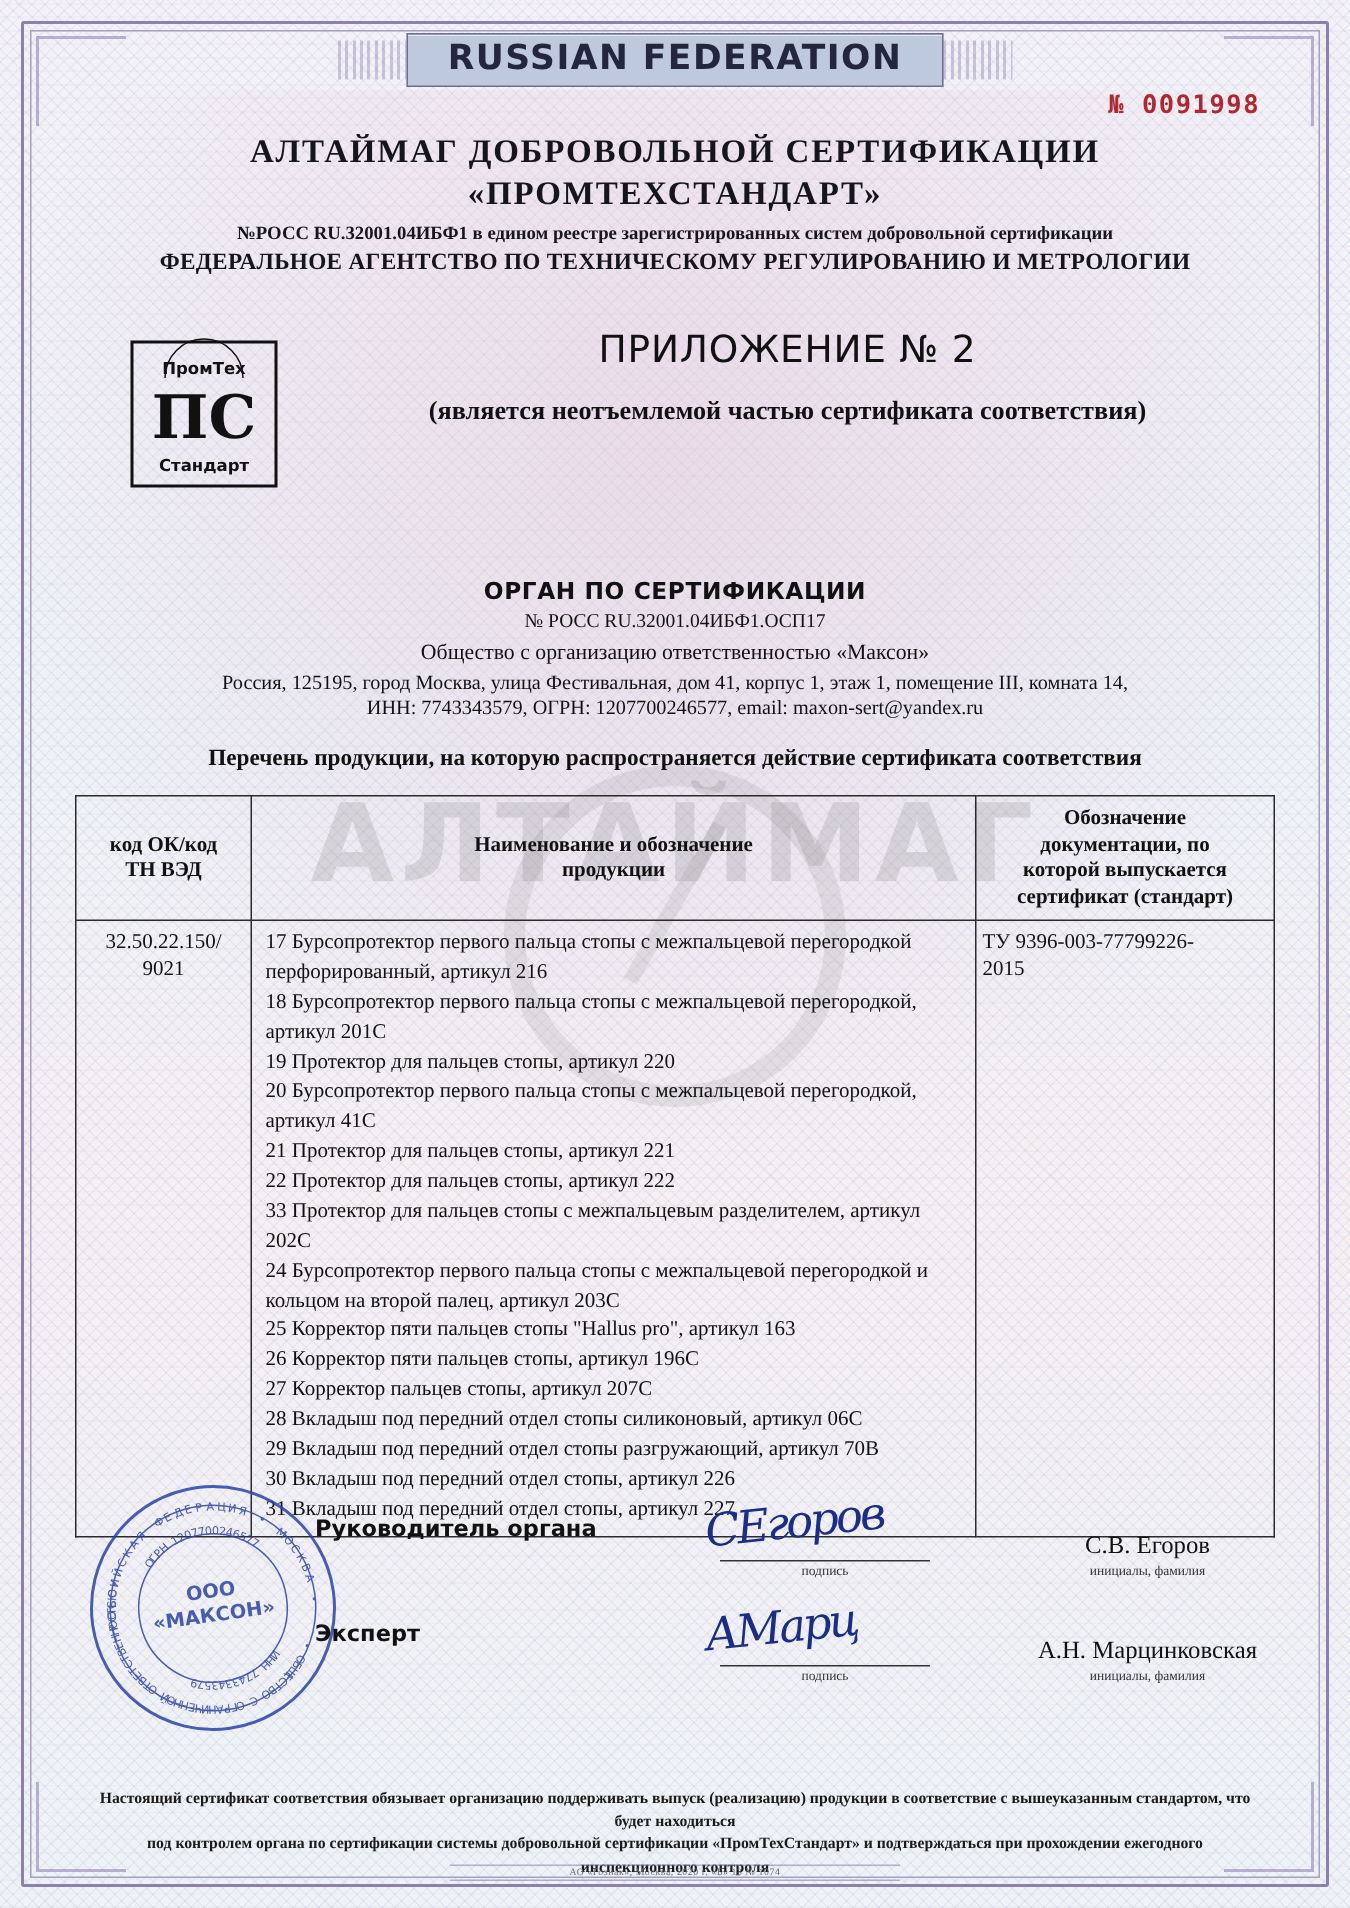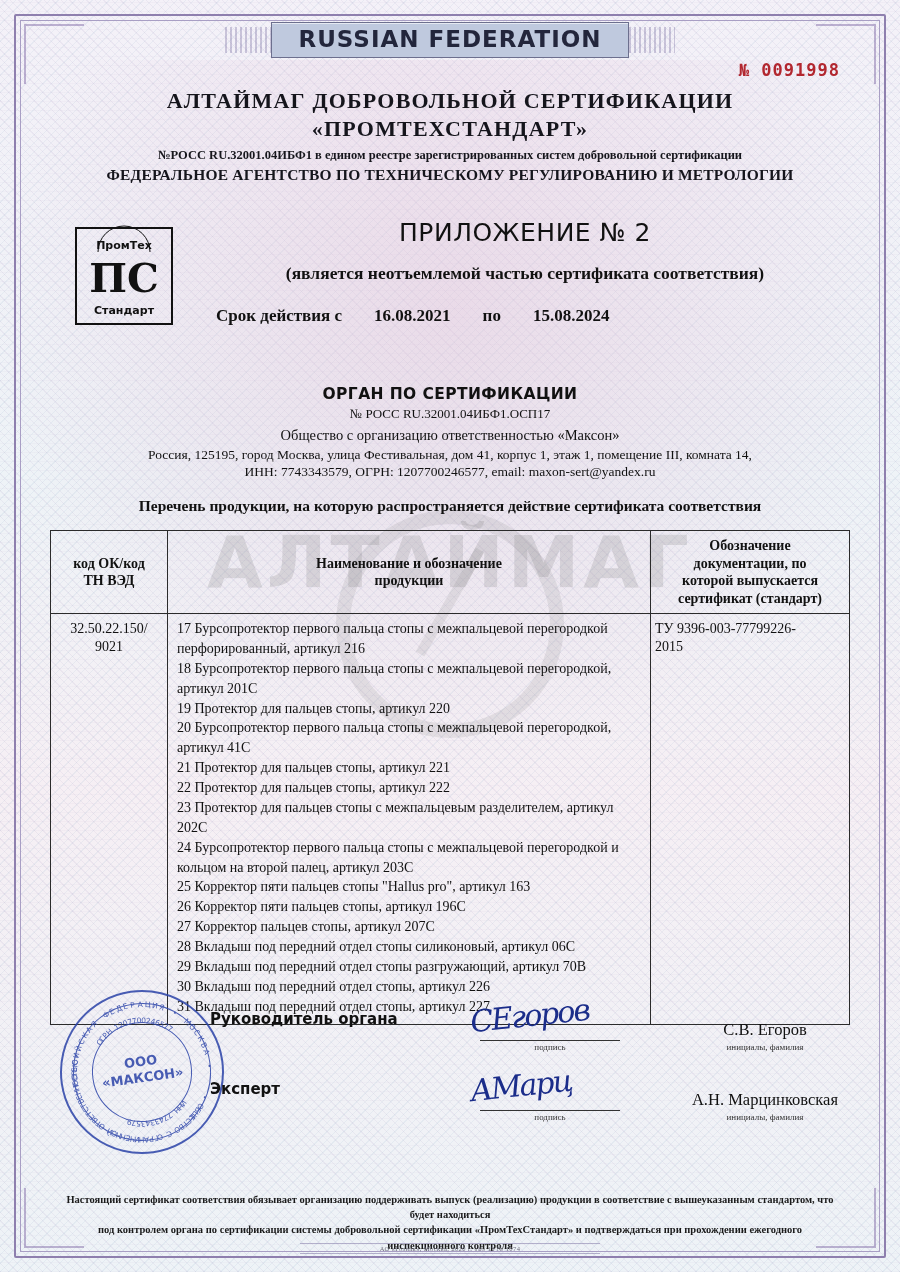--- a/index.html
+++ b/index.html
@@ -168,21 +168,21 @@
     font-size: 15.5px;
     font-weight: bold;
     margin-top: 3px;
     color: #15151c;
     letter-spacing: 0.2px;
   }
 
   
   .emblem {
     position: absolute;
-    left: 70px;
+    left: 82px;
     top: 222px;
     width: 108px;
     height: 108px;
   }
   .emblem svg { display: block; }
 
   
   .appendix {
     position: absolute;
     left: 210px;
@@ -490,26 +490,20 @@
       <path d="M54 30 m-26 0 a26 26 0 0 1 52 0" fill="none" stroke="#111" stroke-width="1"></path>
       <text x="54" y="27" font-family="DejaVu Sans, sans-serif" font-size="11" font-weight="bold" text-anchor="middle" fill="#111">ПромТех</text>
       <text x="54" y="70" font-family="DejaVu Serif, serif" font-size="40" font-weight="bold" text-anchor="middle" fill="#111">ПС</text>
       <text x="54" y="92" font-family="DejaVu Sans, sans-serif" font-size="11" font-weight="bold" text-anchor="middle" fill="#111">Стандарт</text>
     </svg>
   </div>
 
   <div class="appendix">
     <div class="app-title">ПРИЛОЖЕНИЕ № 2</div>
     <div class="app-line2">(является неотъемлемой частью сертификата соответствия)</div>
-    <div class="validity">
-      <span class="lab">Срок действия с</span>
-      <span class="d1">16.08.2021</span>
-      <span class="mid">по</span>
-      <span class="d2">15.08.2024</span>
-    </div>
   </div>
 
   <div class="body-block">
     <div class="cb-title">ОРГАН ПО СЕРТИФИКАЦИИ</div>
     <div class="cb-num">№ РОСС RU.32001.04ИБФ1.ОСП17</div>
     <div class="cb-org">Общество с организацию ответственностью «Максон»</div>
     <div class="cb-addr">Россия, 125195, город Москва, улица Фестивальная, дом 41, корпус 1, этаж 1, помещение III, комната 14,</div>
     <div class="cb-inn">ИНН: 7743343579, ОГРН: 1207700246577, email: maxon-sert@yandex.ru</div>
   </div>
 
@@ -541,21 +535,21 @@
           <div>9021</div>
         </td>
         <td>
           <div class="prod-list" id="product-list">
               <div class="it">17 Бурсопротектор первого пальца стопы с межпальцевой перегородкой перфорированный, артикул 216</div>
               <div class="it">18 Бурсопротектор первого пальца стопы с межпальцевой перегородкой, артикул 201С</div>
               <div class="it">19 Протектор для пальцев стопы, артикул 220</div>
               <div class="it">20 Бурсопротектор первого пальца стопы с межпальцевой перегородкой, артикул 41С</div>
               <div class="it">21 Протектор для пальцев стопы, артикул 221</div>
               <div class="it">22 Протектор для пальцев стопы, артикул 222</div>
-              <div class="it">23 Протектор для пальцев стопы с межпальцевым разделителем, артикул 202С</div>
+              <div class="it">33 Протектор для пальцев стопы с межпальцевым разделителем, артикул 202С</div>
               <div class="it">24 Бурсопротектор первого пальца стопы с межпальцевой перегородкой и кольцом на второй палец,  артикул 203С</div>
               <div class="it">25 Корректор пяти пальцев стопы "Hallus pro", артикул 163</div>
               <div class="it">26 Корректор пяти пальцев стопы, артикул 196С</div>
               <div class="it">27 Корректор пальцев стопы, артикул 207С</div>
               <div class="it">28 Вкладыш под передний отдел стопы силиконовый, артикул 06С</div>
               <div class="it">29 Вкладыш под передний отдел стопы разгружающий, артикул 70В</div>
               <div class="it">30 Вкладыш под передний отдел стопы, артикул 226</div>
               <div class="it">31 Вкладыш под передний отдел стопы, артикул 227</div>
             </div>
         </td>

